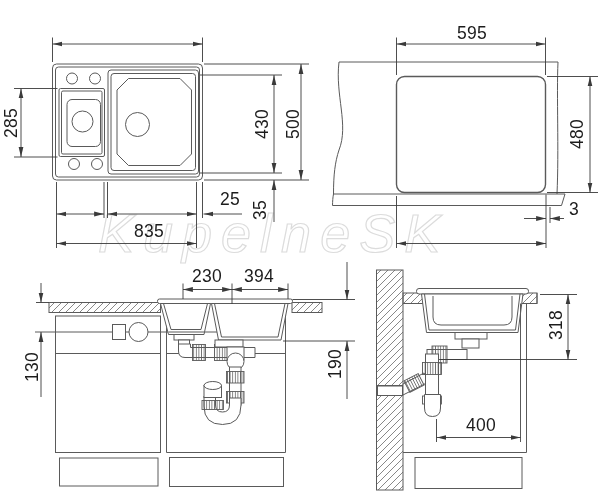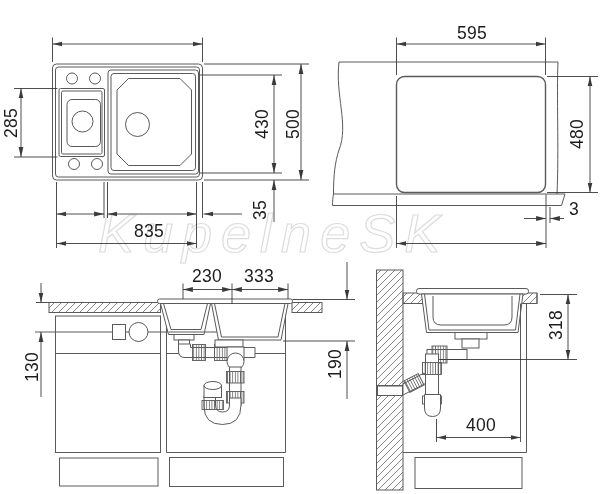--- a/index.html
+++ b/index.html
@@ -189,28 +189,29 @@
 
       <path class="diml" d="M540,294.5 H577 M440,359.5 H577 M436.5,419 V442"></path>
       <line class="diml" x1="568" y1="294.5" x2="568" y2="359.5" marker-start="url(#ar)" marker-end="url(#ar)"></line>
       <line class="diml" x1="436.5" y1="437.5" x2="520.5" y2="437.5" marker-start="url(#ar)" marker-end="url(#ar)"></line>
     </g>
   </svg>
 
   <div class="dim v" style="left:11px;top:113px">285</div>
   <div class="dim v" style="left:262px;top:114px">430</div>
   <div class="dim v" style="left:293px;top:114px">500</div>
+  <div class="dim" style="left:230px;top:189px">25</div>
   <div class="dim v" style="left:260px;top:200px">35</div>
   <div class="dim" style="left:149px;top:221px">835</div>
 
   <div class="dim" style="left:472px;top:23px">595</div>
   <div class="dim v" style="left:577px;top:124px">480</div>
   <div class="dim" style="left:574px;top:199px">3</div>
 
   <div class="dim" style="left:207px;top:266px">230</div>
-  <div class="dim" style="left:259px;top:266px">333</div>
+  <div class="dim" style="left:259px;top:266px">394</div>
   <div class="dim v" style="left:32px;top:357px">130</div>
   <div class="dim v" style="left:335px;top:354px">190</div>
 
   <div class="dim v" style="left:556px;top:315px">318</div>
   <div class="dim" style="left:481px;top:415px">400</div>
 
 </div>
 
 </body></html>

